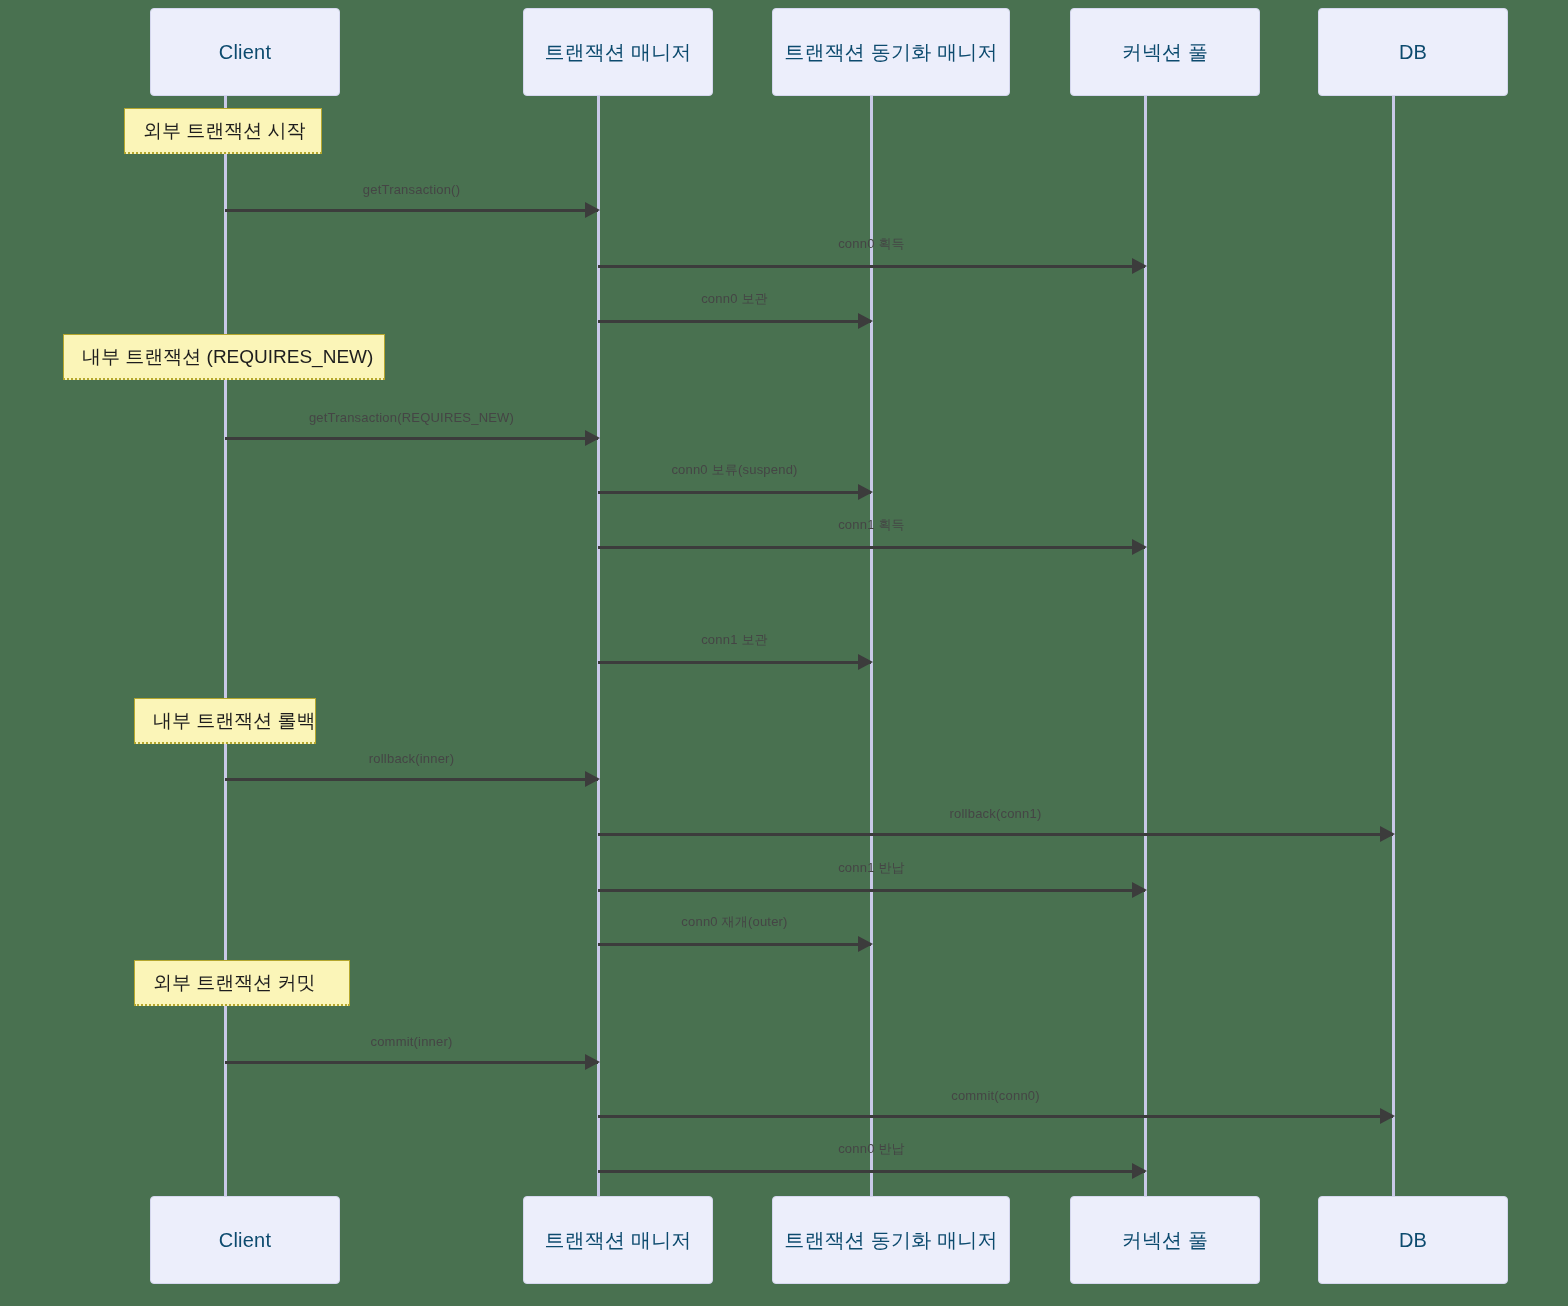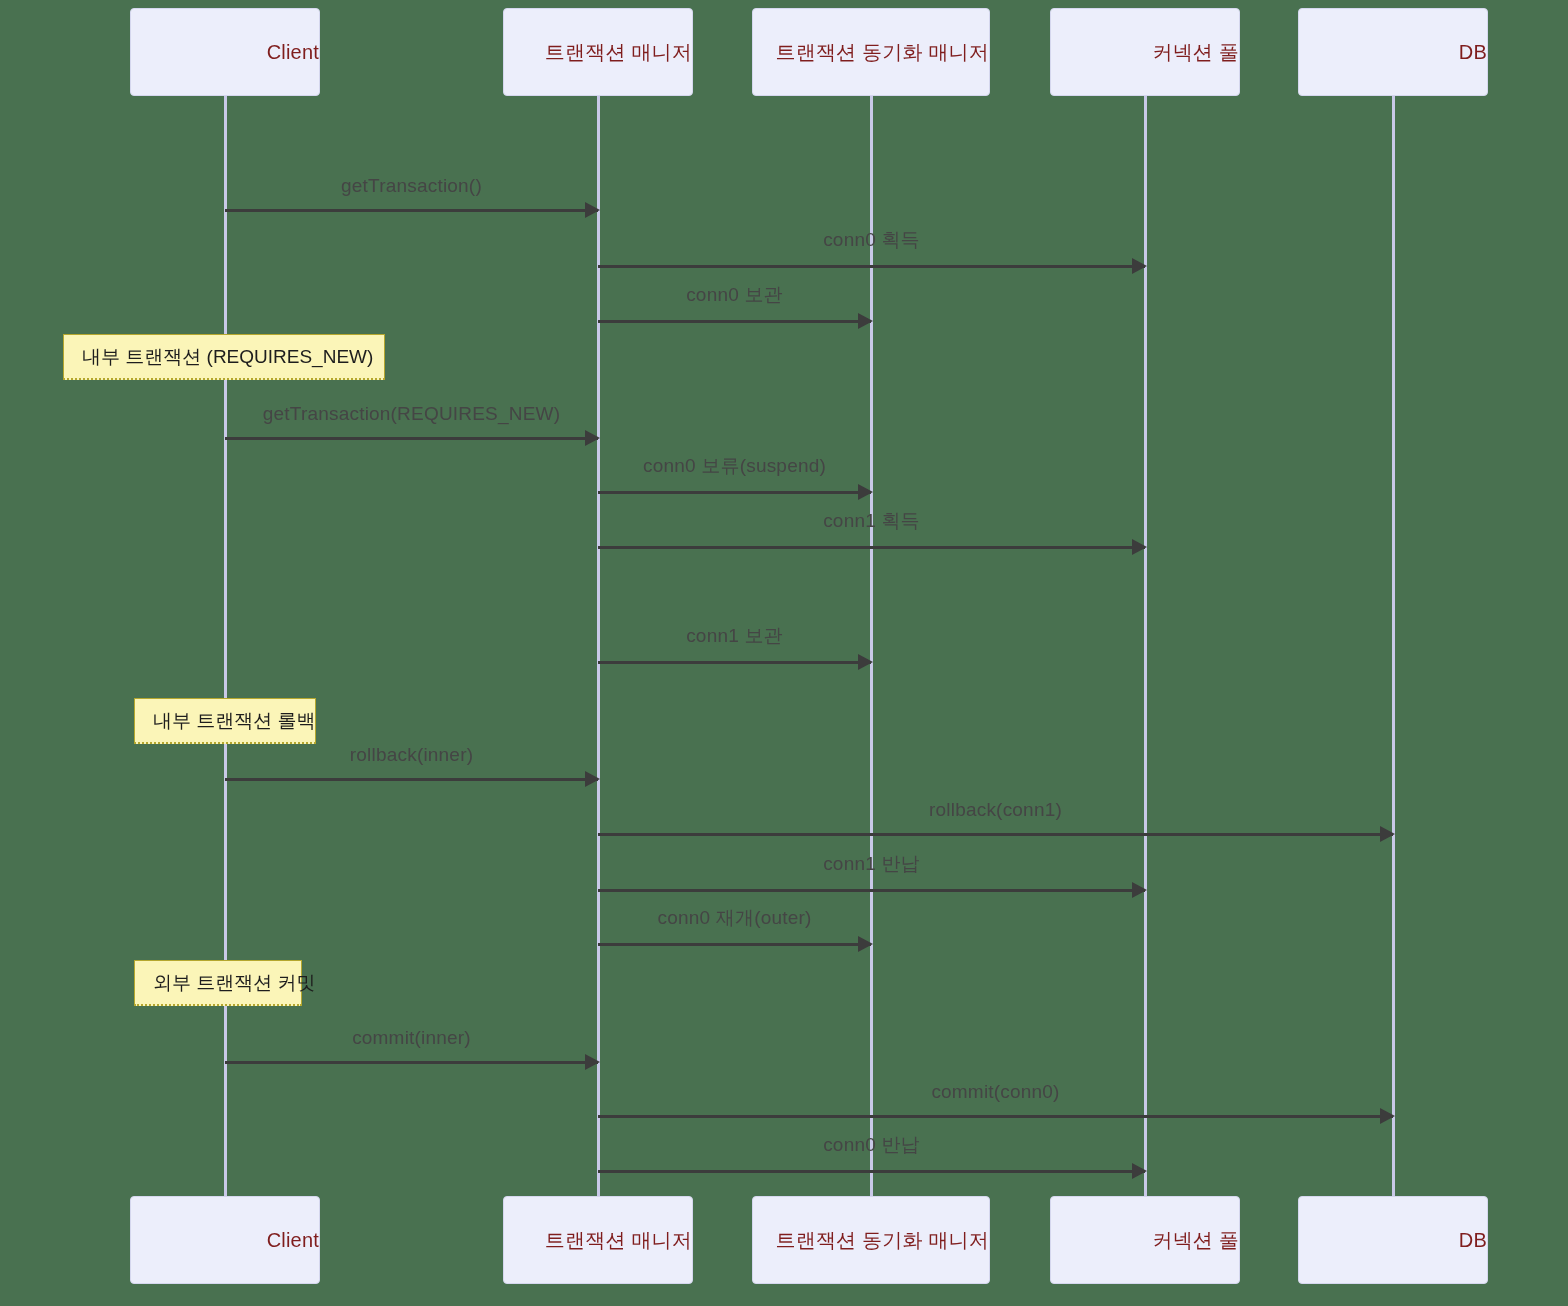--- a/index.html
+++ b/index.html
@@ -21,25 +21,26 @@
     height: 1306px;
   }
   .participant-box {
     position: absolute;
     background: #eceefb;
     border: 1px solid #d5d7ee;
     border-radius: 4px;
     box-sizing: border-box;
     display: flex;
     align-items: center;
-    justify-content: flex-end;
-    color: #7f1d1d;
+    justify-content: center;
+    color: #0c4a6e;
     font-size: 20px;
     font-weight: 400;
     letter-spacing: 0.2px;
+    margin-left: 20px;
   }
   .lifeline {
     position: absolute;
     width: 3px;
     background: #c9c9e8;
   }
   .note-box {
     position: absolute;
     background: #fbf5b8;
     border: 1px solid #b5a72e;
@@ -73,21 +74,21 @@
     border-top: 8px solid transparent;
     border-bottom: 8px solid transparent;
     border-left: 15px solid #3c3c3c;
   }
   .msg-label {
     position: absolute;
     bottom: 12px;
     width: 100%;
     text-align: center;
     color: #454545;
-    font-size: 19px;
+    font-size: 13px;
     white-space: nowrap;
     letter-spacing: 0.2px;
     margin-top: 24px;
   }
 </style>
 </head>
 <body>
 
 <div id="diagram">
     <div class="lifeline" style="left: 224px; top: 96px; height: 1100px;"></div>
@@ -118,27 +119,30 @@
     </div>
     <div class="participant-box" style="left: 752px; top: 1196px; width: 238px; height: 88px;">
       <span>트랜잭션 동기화 매니저</span>
     </div>
     <div class="participant-box" style="left: 1050px; top: 1196px; width: 190px; height: 88px;">
       <span>커넥션 풀</span>
     </div>
     <div class="participant-box" style="left: 1298px; top: 1196px; width: 190px; height: 88px;">
       <span>DB</span>
     </div>
+    <div class="note-box" style="left: 124px; top: 108px; width: 198px; height: 46px;">
+      <span>외부 트랜잭션 시작</span>
+    </div>
     <div class="note-box" style="left: 63px; top: 334px; width: 322px; height: 46px;">
       <span>내부 트랜잭션 (REQUIRES_NEW)</span>
     </div>
     <div class="note-box" style="left: 134px; top: 678px; width: 182px; height: 46px; margin-top: 20px;">
       <span>내부 트랜잭션 롤백</span>
     </div>
-    <div class="note-box" style="left: 134px; top: 960px; width: 168px; height: 46px;">
+    <div class="note-box" style="left: 134px; top: 960px; width: 216px; height: 46px;">
       <span>외부 트랜잭션 커밋</span>
     </div>
     <div class="msg" style="left: 225px; top: 209px; width: 373px;">
       <div class="msg-line"></div>
       <div class="msg-head"></div>
       <div class="msg-label">getTransaction()</div>
     </div>
     <div class="msg" style="left: 598px; top: 265px; width: 547px;">
       <div class="msg-line"></div>
       <div class="msg-head"></div>

